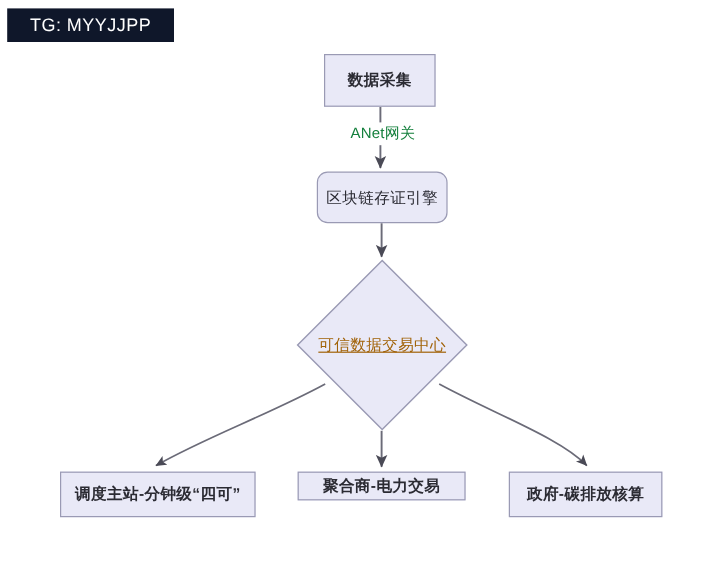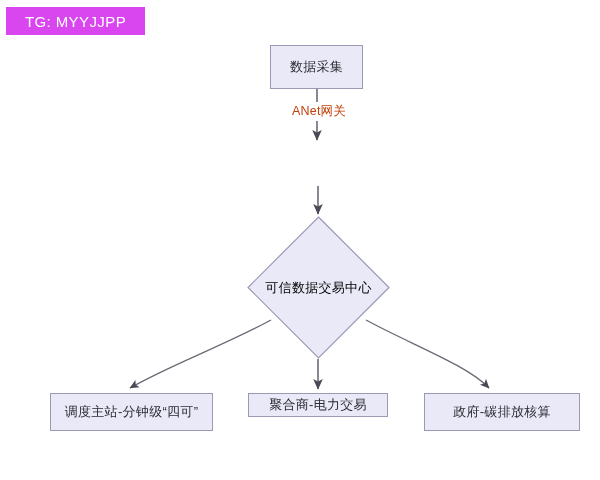--- a/index.html
+++ b/index.html
@@ -39,69 +39,70 @@
     background: #e9e9f7;
     border: 1px solid #9a9ab4;
     display: flex;
     align-items: center;
     justify-content: center;
     color: #2b2b33;
     font-size: 13px;
     letter-spacing: 0.3px;
     white-space: nowrap;
   }
-  .node-rect { border-radius: 0; }
+  .node-rect { border-radius: 0; font-weight: bold; }
   .node-round { border-radius: 9px; }
 
   #node-collect   { left: 270px; top: 45px;  width: 93px;  height: 44px; }
   #node-engine    { left: 264px; top: 143px; width: 109px; height: 43px; }
   #node-dispatch  { left: 50px;  top: 393px; width: 163px; height: 38px; align-items: center; }
   #node-aggregator{ left: 248px; top: 393px; width: 140px; height: 24px; }
-  #node-government{ left: 424px; top: 393px; width: 156px; height: 38px; }
+  #node-government{ left: 424px; top: 393px; width: 128px; height: 38px; }
 
   
   #node-center {
     position: absolute;
     left: 247px;
     top: 216px;
     width: 143px;
     height: 143px;
   }
   #node-center .diamond-label {
     position: absolute;
     left: -28px;
     top: 0;
     width: 199px;
     height: 143px;
     display: flex;
     align-items: center;
     justify-content: center;
     font-size: 13px;
-    color: #000000;
+    color: #a16207;
     white-space: nowrap;
     letter-spacing: 0.3px;
+    text-decoration: underline;
   }
 
   
   .edge-label {
     position: absolute;
     font-size: 12.5px;
-    color: #c2410c;
+    color: #15803d;
     background: #ffffff;
     padding: 1px 4px;
     white-space: nowrap;
     letter-spacing: 0.2px;
     text-align: right;
   }
   #edge-label-anet { left: 288px; top: 102px; }
 
   
   .watermark {
     position: absolute;
-    background: #d946ef;
+    background: #0f172a;
     color: #ffffff;
     display: flex;
     align-items: center;
     justify-content: center;
     white-space: nowrap;
   }
   #watermark-tag {
     left: 6px;
     top: 7px;
     width: 139px;
@@ -142,20 +143,23 @@
 
     <polygon points="318.5,217 389,287.5 318.5,358 248,287.5" fill="#e9e9f7" stroke="#9a9ab4" stroke-width="1.2"></polygon>
   </svg>
 
   <div class="node node-rect" id="node-collect">
     <span>数据采集</span>
   </div>
 
   <div class="edge-label" id="edge-label-anet">ANet网关</div>
 
+  <div class="node node-round" id="node-engine">
+    <span>区块链存证引擎</span>
+  </div>
 
   <div id="node-center">
     <div class="diamond-label">可信数据交易中心</div>
   </div>
 
   <div class="node node-rect" id="node-dispatch">
     <span>调度主站-分钟级“四可”</span>
   </div>
 
   <div class="node node-rect" id="node-aggregator">

